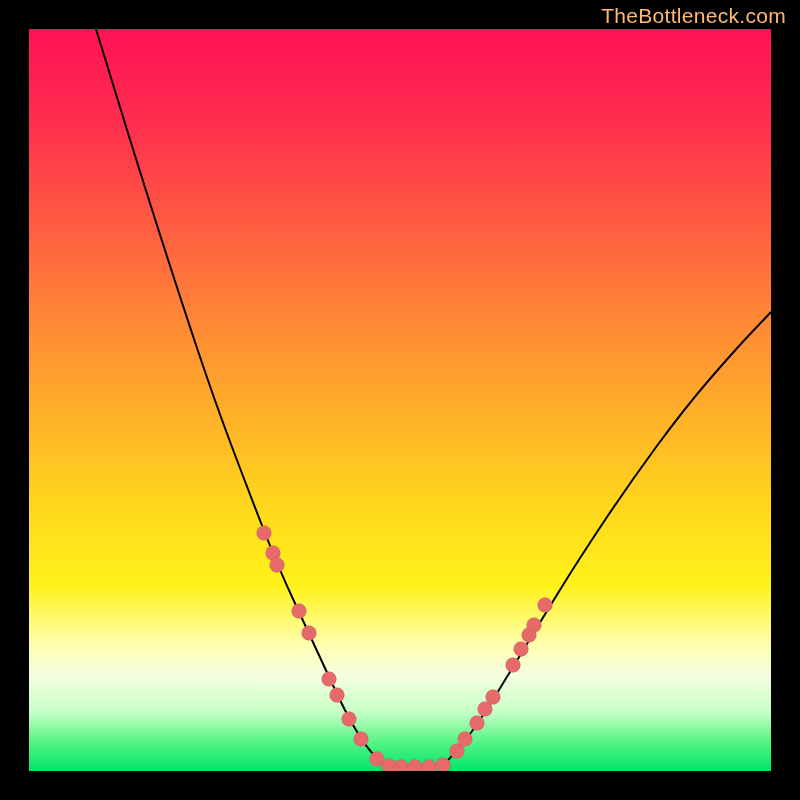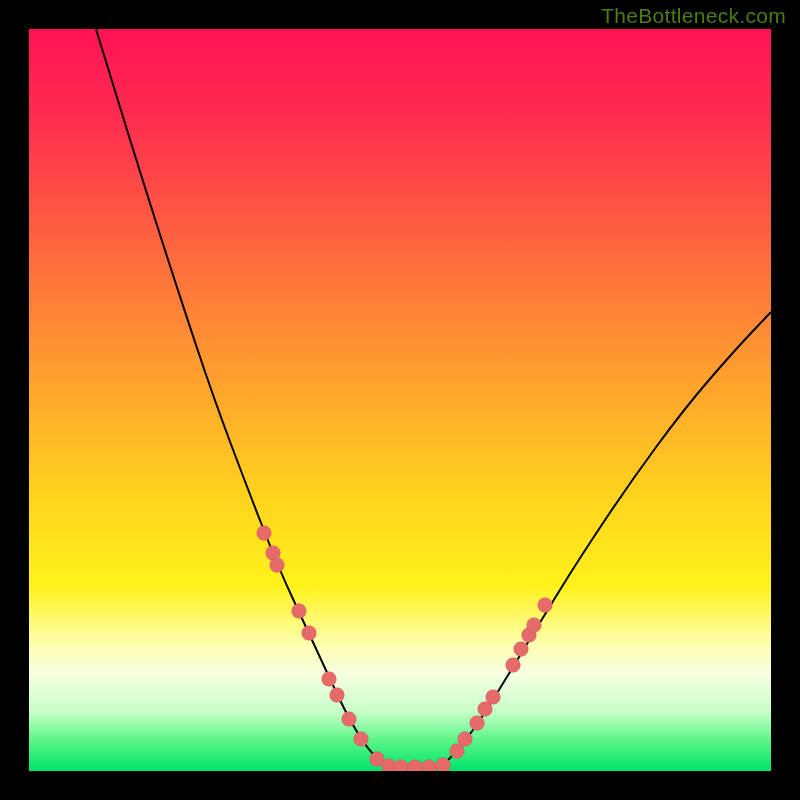--- a/index.html
+++ b/index.html
@@ -35,21 +35,21 @@
       var(--g6) 87%,
       var(--g7) 92%,
       var(--g8) 96%,
       var(--g9) 100%
     );
   }
   .watermark {
     position: absolute;
     top: 4px;
     right: 14px;
-    color: #4d7c0f;
+    color: #fdba74;
     font-size: 21px;
     letter-spacing: 0.3px;
     font-weight: 500;
   }
   svg.curves {
     position: absolute;
     left: 0;
     top: 0;
     width: 742px;
     height: 742px;

